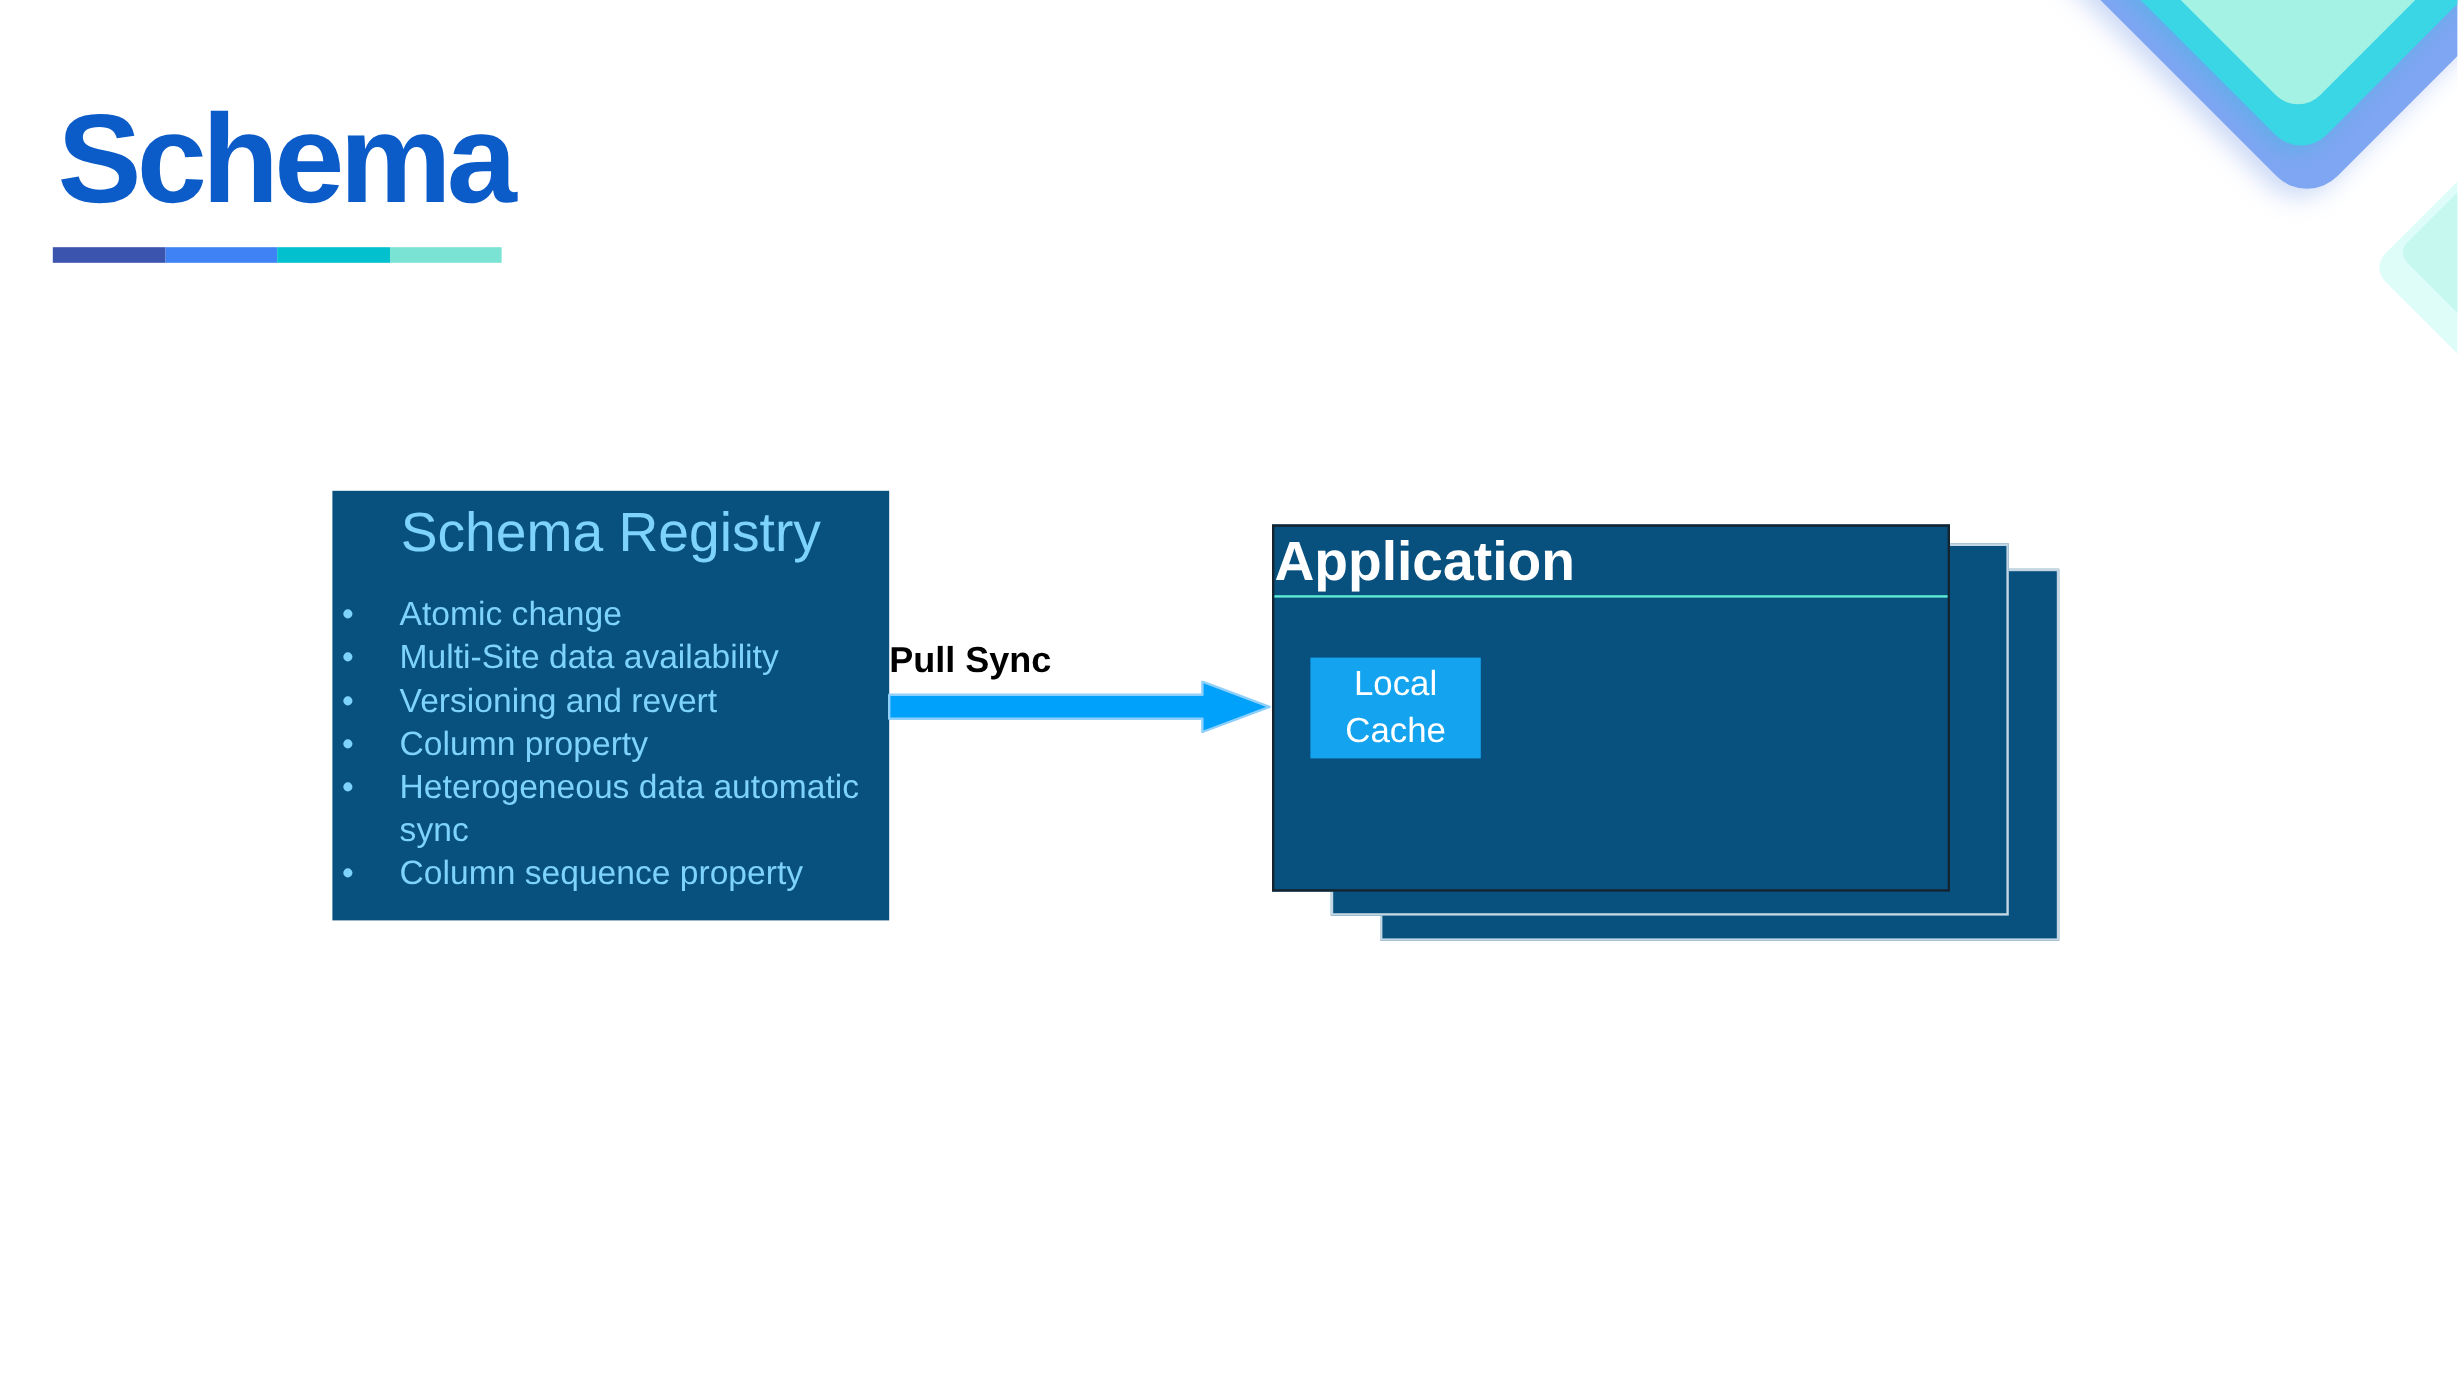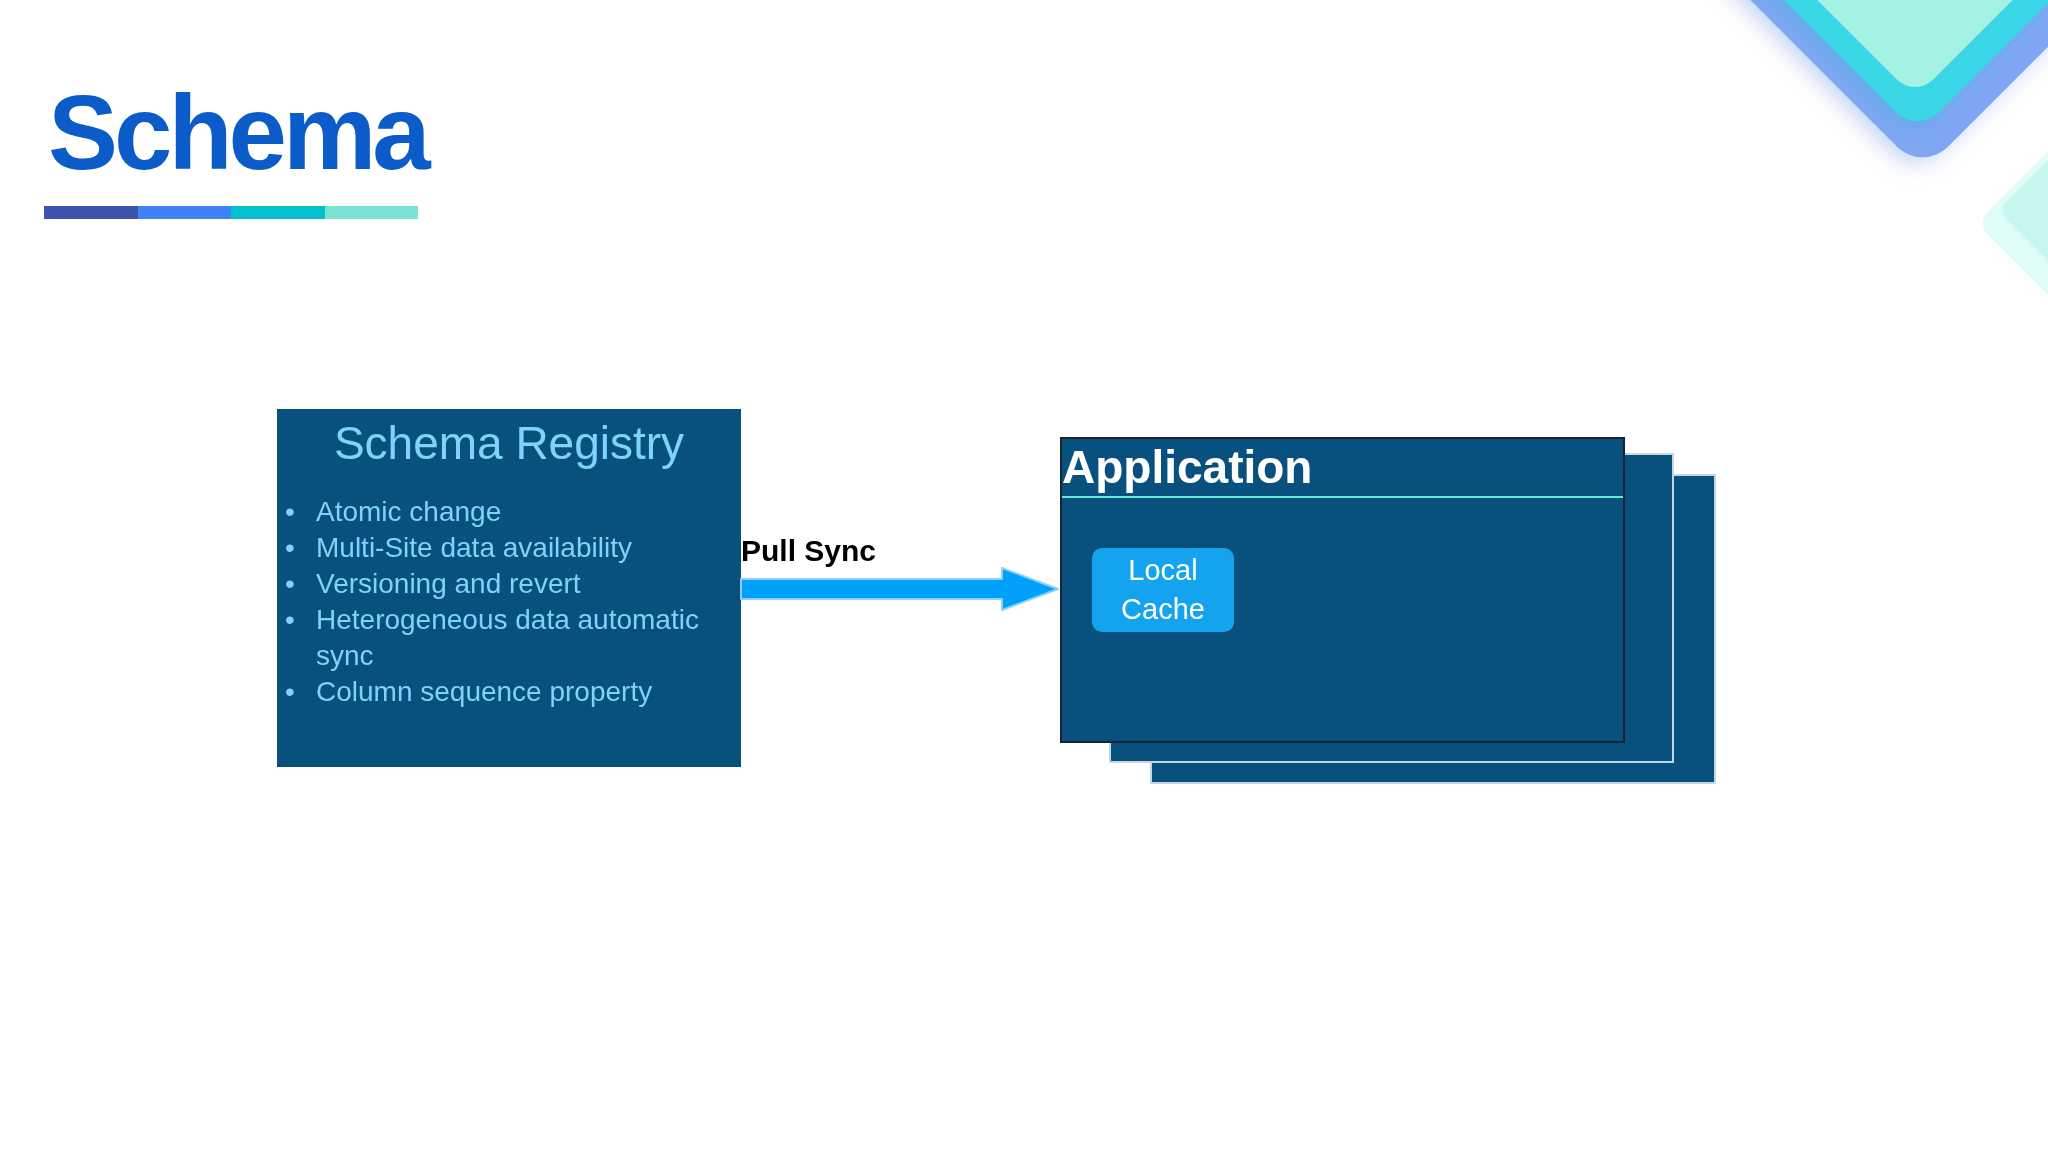--- a/index.html
+++ b/index.html
@@ -64,21 +64,21 @@
     font-weight: 400;
     line-height: 1.15;
   }
   .registry ul {
     margin: 24px 0 0 0;
     padding: 0 16px 0 0;
     list-style: none;
   }
   .registry li {
     position: relative;
-    padding-left: 39px;
+    padding-left: 56px;
     font-size: 28px;
     line-height: 36px;
   }
   .registry li::before {
     content: "\2022";
     position: absolute;
     left: 8px;
     top: 0;
   }
 
@@ -121,21 +121,20 @@
     top: 109px;
     width: 142px;
     height: 84px;
     display: flex;
     align-items: center;
     justify-content: center;
     text-align: center;
     color: #ffffff;
     font-size: 29px;
     line-height: 1.35;
-    border-radius: 10px;
   }
 </style>
 </head>
 <body>
 
 <div class="slide">
 
   <div class="diamond d1" style="background-color: rgb(127, 166, 242);"></div>
   <div class="diamond d2" style="background-color: rgb(58, 214, 229);"></div>
   <div class="diamond d3" style="background-color: rgb(163, 242, 227);"></div>
@@ -149,20 +148,21 @@
     <span class="seg" style="background-color: rgb(2, 192, 206);"></span>
     <span class="seg" style="background-color: rgb(123, 227, 211);"></span>
   </div>
 
   <section class="registry" style="background-color: rgb(8, 80, 126);">
     <h2>Schema Registry</h2>
     <ul>
       <li>Atomic change</li>
       <li>Multi-Site data availability</li>
       <li>Versioning and revert</li>
+      <li>Column property</li>
       <li>Heterogeneous data automatic sync</li>
       <li>Column sequence property</li>
     </ul>
   </section>
 
   <div class="sync-label" style="color: rgb(0, 0, 0);">Pull Sync</div>
   <svg class="arrow-svg" width="320" height="44" viewBox="0 0 320 44">
     <polygon points="1,12 262,12 262,1 318,22 262,43 262,32 1,32" stroke-width="2" stroke-linejoin="round" fill="#00A1FA" stroke="#8ECFFB"></polygon>
   </svg>
 

